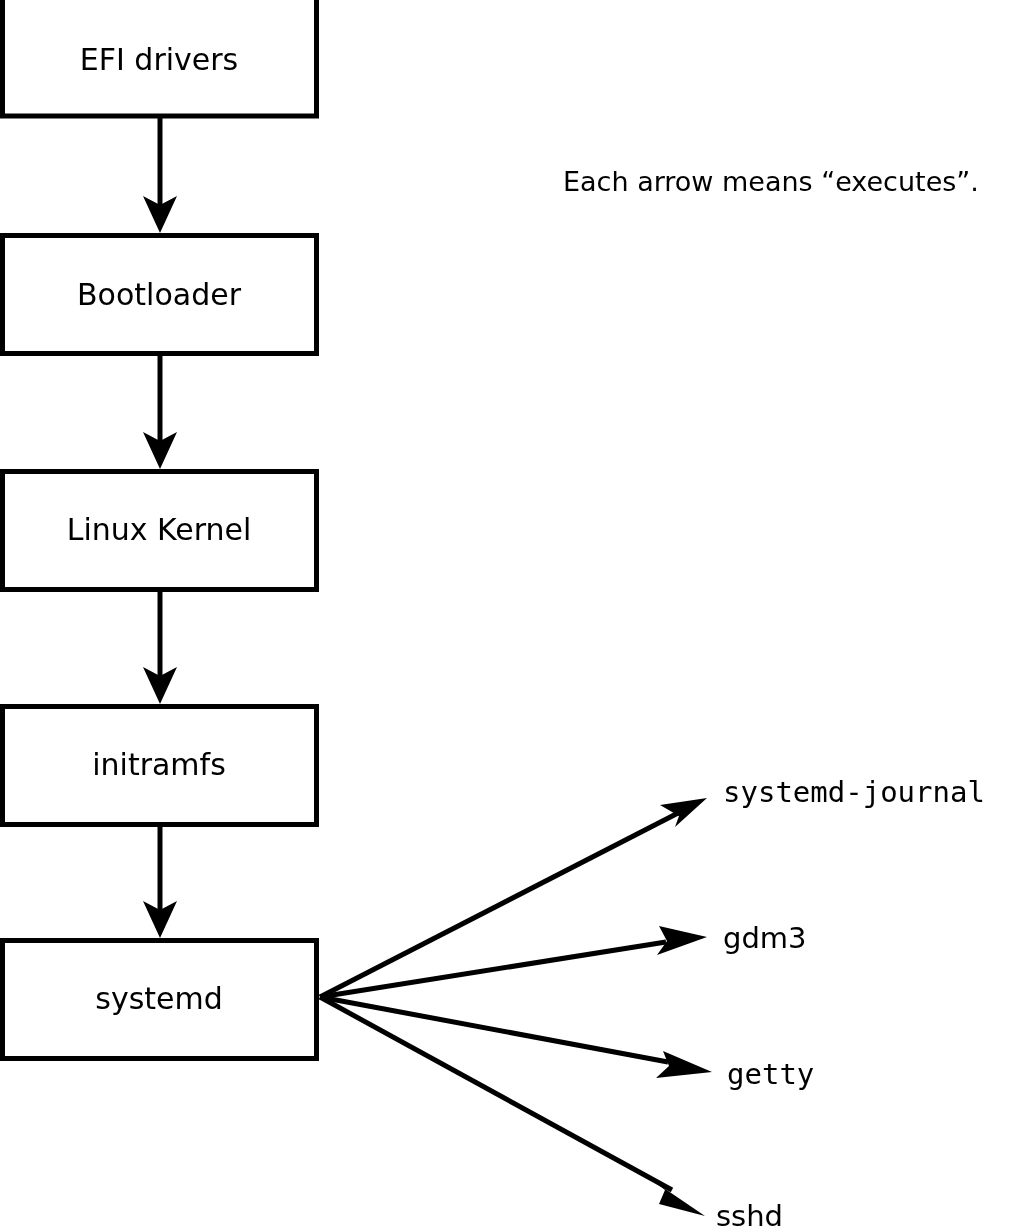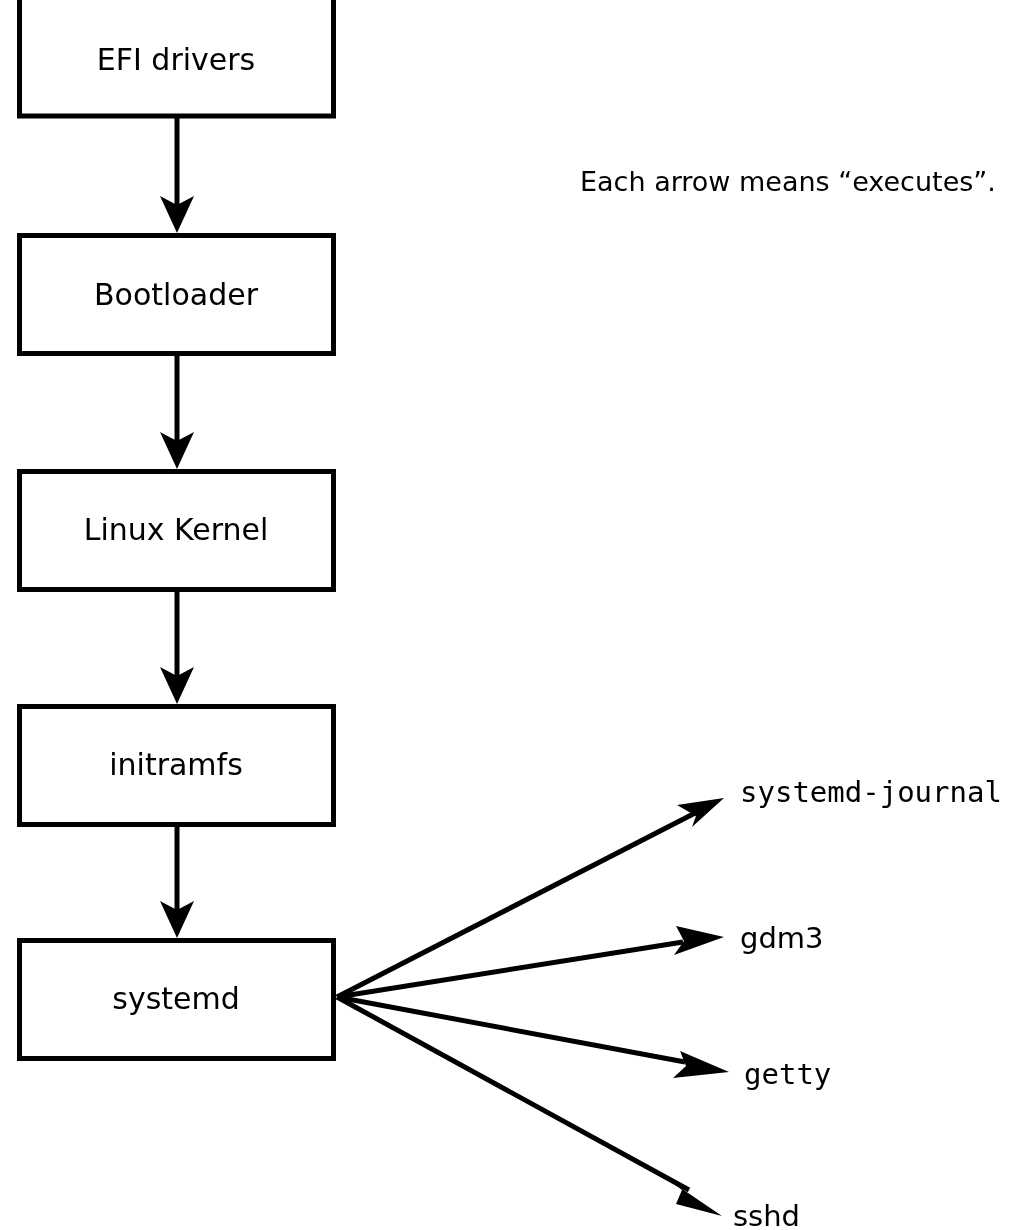--- a/index.html
+++ b/index.html
@@ -10,21 +10,21 @@
   }
   body {
     font-family: "DejaVu Sans", "Liberation Sans", sans-serif;
     width: 1023px;
     height: 1230px;
     position: relative;
     overflow: hidden;
   }
   #diagram-root {
     position: absolute;
-    left: 17px;
+    left: 0;
     top: 0;
     width: 820px;
     height: 1230px;
   }
   svg#diagram-svg {
     position: absolute;
     left: 0;
     top: 0;
     width: 1023px;
     height: 1230px;

